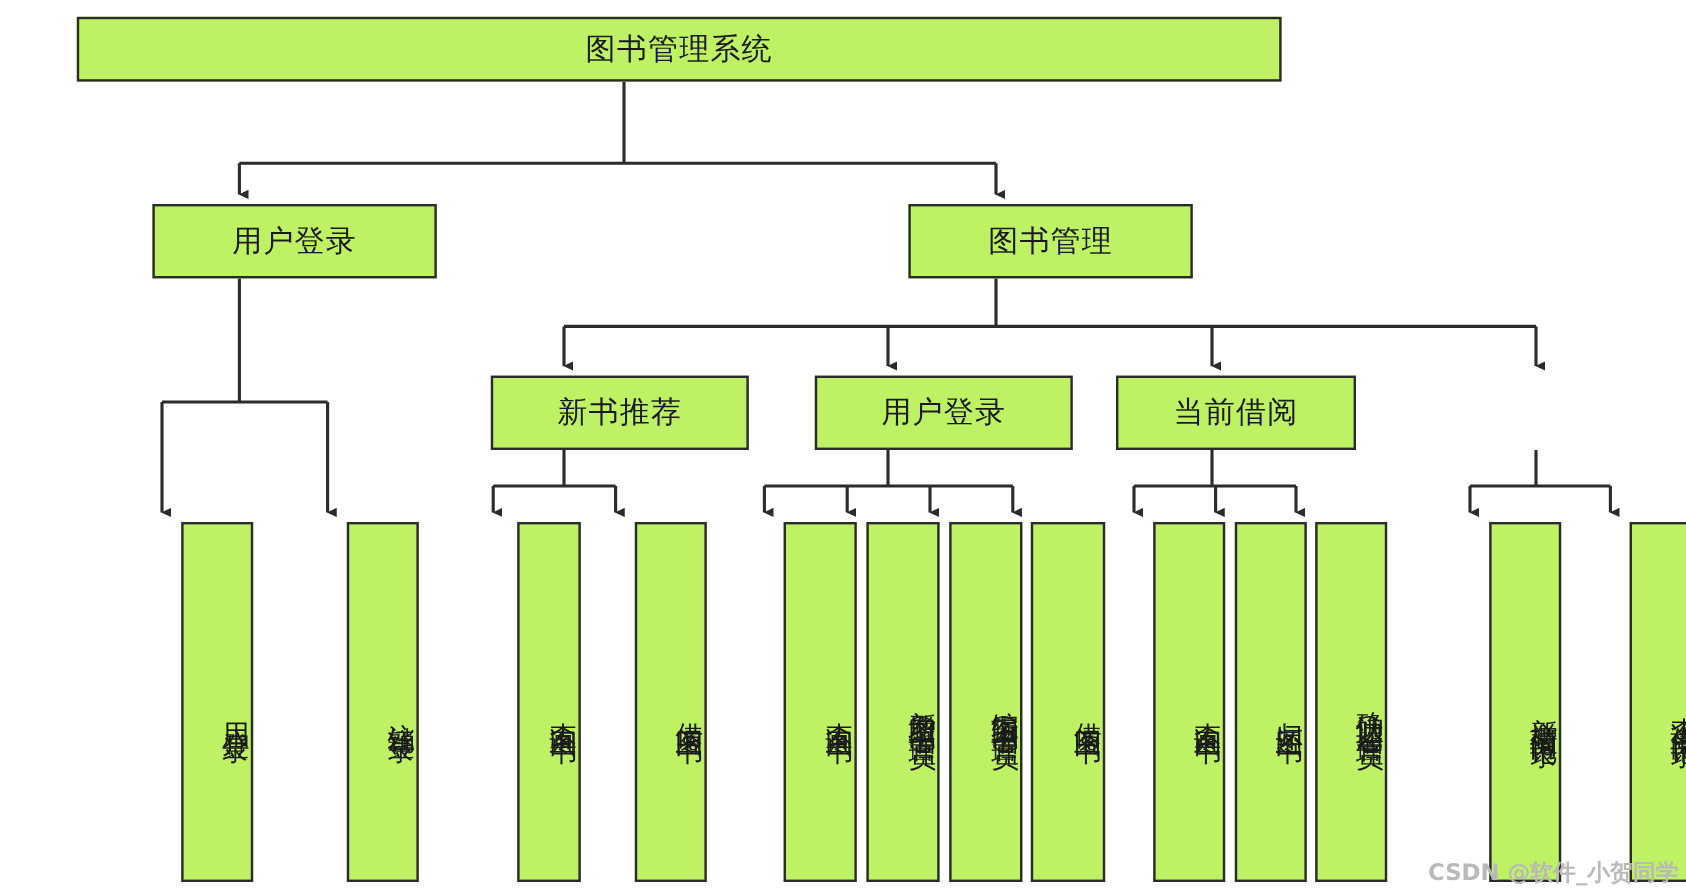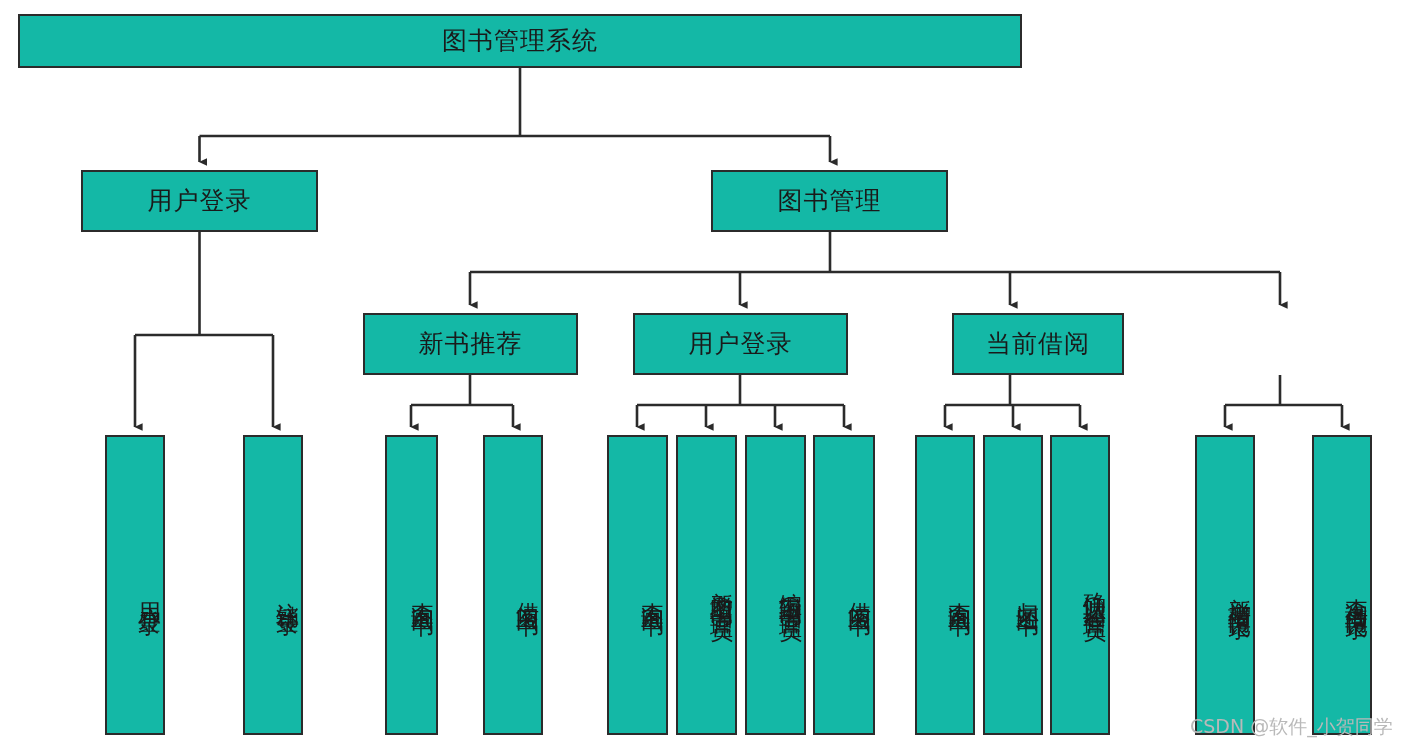--- a/index.html
+++ b/index.html
@@ -21,26 +21,27 @@
     position: absolute;
     left: 0;
     top: 0;
     width: 1405px;
     height: 747px;
   }
   .node {
     position: absolute;
     box-sizing: border-box;
     border: 2.5px solid #2b2b2b;
-    background: #14b8a6;
+    background: #bef264;
     display: flex;
     align-items: center;
     justify-content: center;
     color: #1a1a1a;
     z-index: 2;
+    margin-left: 46px;
   }
   .node.horiz {
     font-size: 25px;
     letter-spacing: 1px;
     line-height: 1.1;
   }
   .node.root {
     font-size: 25px;
   }
   .node.vert {
@@ -61,20 +62,21 @@
   }
   .watermark {
     position: absolute;
     left: 1190px;
     top: 714px;
     font-size: 19px;
     color: #b9b9b9;
     white-space: nowrap;
     z-index: 5;
     font-family: "DejaVu Sans", "Liberation Sans", sans-serif;
+    font-weight: bold;
   }
 </style>
 </head>
 <body>
 
 <div id="canvas">
 
   <svg id="edges" viewBox="0 0 1405 747" xmlns="http://www.w3.org/2000/svg">
     <defs>
       <marker id="arrow" markerWidth="9" markerHeight="9" refX="4.2" refY="7.6" orient="auto" markerUnits="userSpaceOnUse">
@@ -138,21 +140,21 @@
   <div class="node horiz" style="left: 711px; top: 170px; width: 237px; height: 62px;">
     <span>图书管理</span>
   </div>
 
   <div class="node horiz" style="left: 363px; top: 313px; width: 215px; height: 62px;">
     <span>新书推荐</span>
   </div>
   <div class="node horiz" style="left: 633px; top: 313px; width: 215px; height: 62px;">
     <span>用户登录</span>
   </div>
-  <div class="node horiz" style="left: 952px; top: 313px; width: 172px; height: 62px;">
+  <div class="node horiz" style="left: 884px; top: 313px; width: 200px; height: 62px;">
     <span>当前借阅</span>
   </div>
 
   <div class="node vert" style="left: 105px; top: 435px; width: 60px; height: 300px;">
     <span class="vlabel">用户登录</span>
   </div>
   <div class="node vert" style="left: 243px; top: 435px; width: 60px; height: 300px;">
     <span class="vlabel">注销登录</span>
   </div>
 

